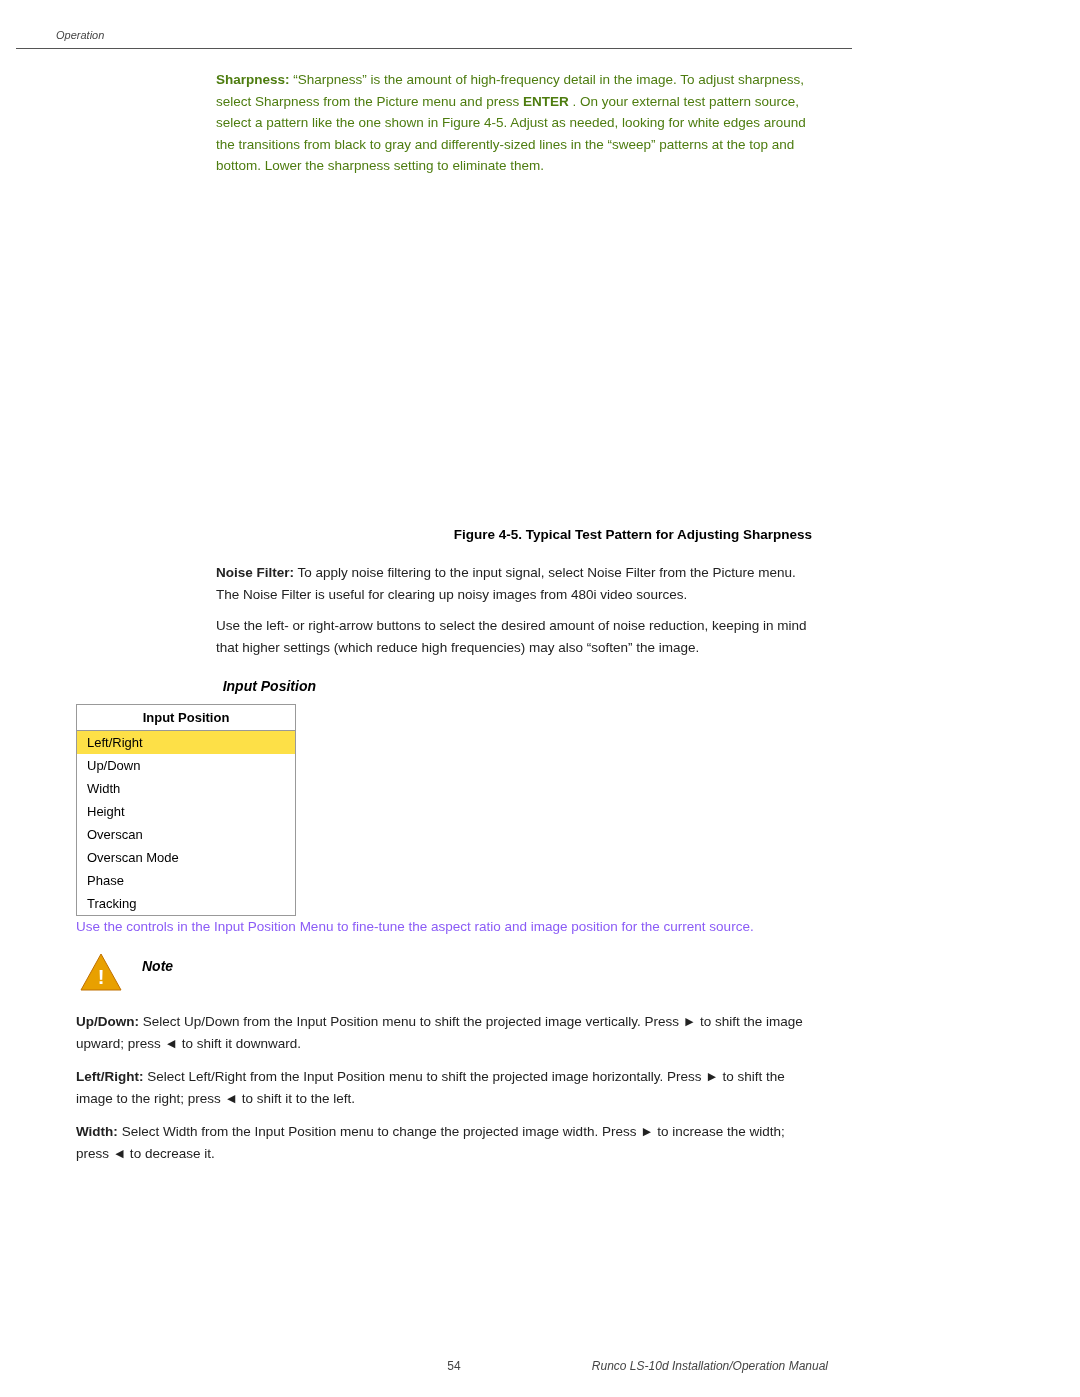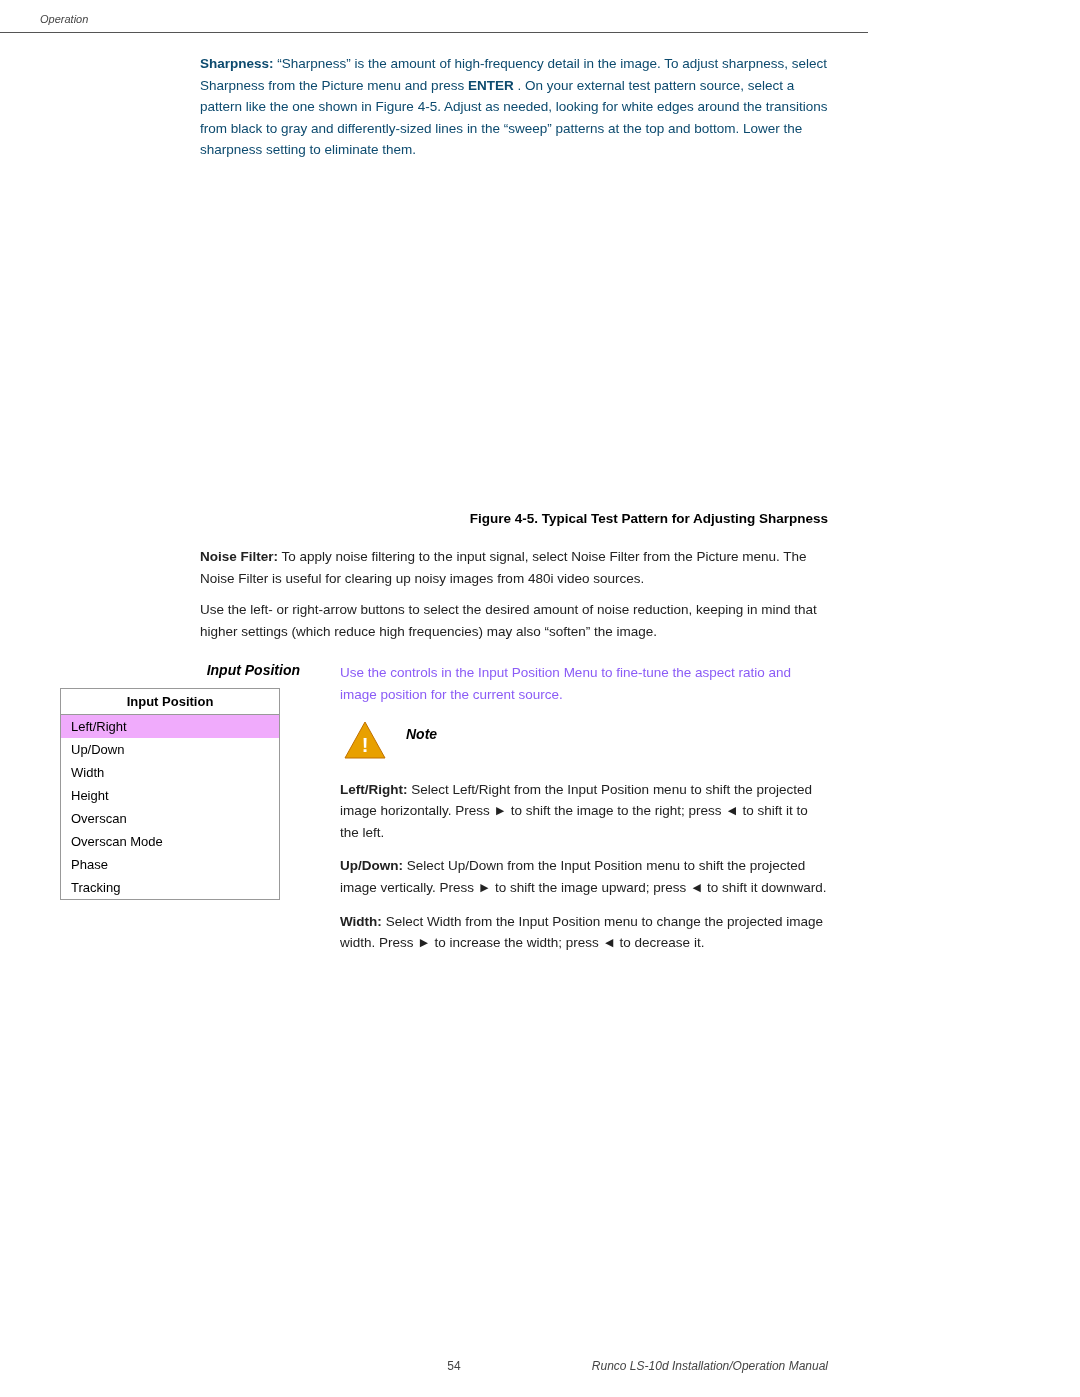--- a/index.html
+++ b/index.html
@@ -8,21 +8,21 @@
       font-family: Arial, Helvetica, sans-serif;
       font-size: 14px;
       color: #000000;
       width: 1080px;
       min-height: 1397px;
     }
 
     .page-container {
       width: 868px;
       min-height: 1397px;
-      padding: 0;
+      padding: 16px;
       position: relative;
     }
 
     .header-bar {
       padding: 10px 40px 6px 40px;
       border-bottom: 1px solid #555;
       margin-bottom: 0;
     }
 
     .header-text {
@@ -36,21 +36,21 @@
     }
 
     .sharpness-section {
       margin-bottom: 30px;
       padding-left: 160px;
     }
 
     .sharpness-text {
       font-size: 13.5px;
       line-height: 1.6;
-      color: #0c4a6e;
+      color: #4d7c0f;
     }
 
     .sharpness-text b {
       font-weight: bold;
     }
 
     .figure-placeholder {
       height: 320px;
       display: flex;
       align-items: center;
@@ -78,21 +78,21 @@
     }
 
     .noise-filter-text2 {
       font-size: 13.5px;
       line-height: 1.6;
       color: #222;
     }
 
     .input-position-section {
       display: flex;
-      flex-direction: row;
+      flex-direction: column;
       margin-top: 16px;
       gap: 0;
     }
 
     .left-column {
       width: 280px;
       min-width: 280px;
       flex-shrink: 0;
     }
 
@@ -126,21 +126,21 @@
     }
 
     .menu-item {
       padding: 4px 10px;
       font-size: 13px;
       color: #000;
       background: #fff;
     }
 
     .menu-item.active {
-      background: #f0abfc;
+      background: #fde047;
       color: #000;
     }
 
     .input-pos-description {
       font-size: 13.5px;
       line-height: 1.6;
       color: #8b5cf6;
       margin-bottom: 14px;
     }
 
@@ -275,27 +275,27 @@
                 <text x="22" y="32" text-anchor="middle" font-size="20" font-weight="bold" fill="white">!</text>
               </svg>
             </div>
           </div>
           <div class="note-label">Note</div>
         </div>
 
         <div class="description-blocks">
 
           <p class="desc-paragraph">
+            <b>Up/Down:</b>
+            <span> Select Up/Down from the Input Position menu to shift the projected image vertically. Press ► to shift the image upward; press ◄ to shift it downward.</span>
+          </p>
+
+          <p class="desc-paragraph">
             <b>Left/Right:</b>
             <span> Select Left/Right from the Input Position menu to shift the projected image horizontally. Press ► to shift the image to the right; press ◄ to shift it to the left.</span>
-          </p>
-
-          <p class="desc-paragraph">
-            <b>Up/Down:</b>
-            <span> Select Up/Down from the Input Position menu to shift the projected image vertically. Press ► to shift the image upward; press ◄ to shift it downward.</span>
           </p>
 
           <p class="desc-paragraph">
             <b>Width:</b>
             <span> Select Width from the Input Position menu to change the projected image width. Press ► to increase the width; press ◄ to decrease it.</span>
           </p>
 
         </div>
 
       </div>

